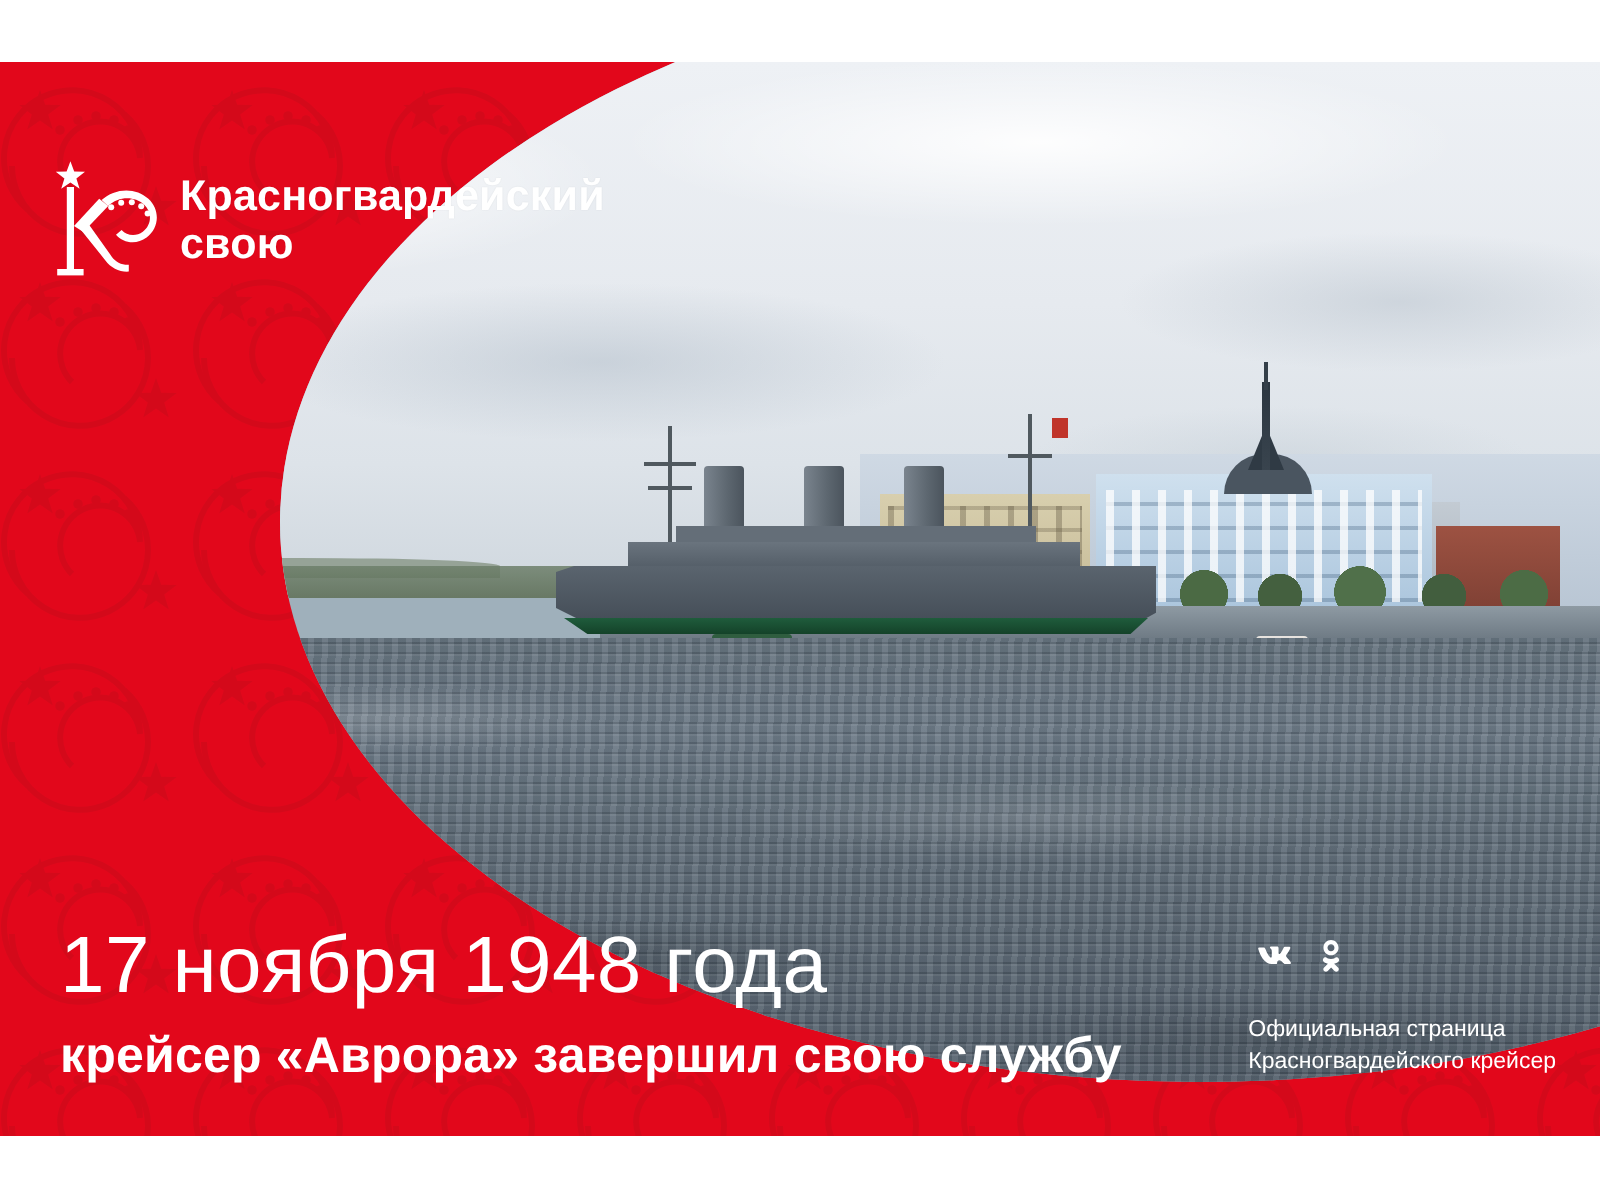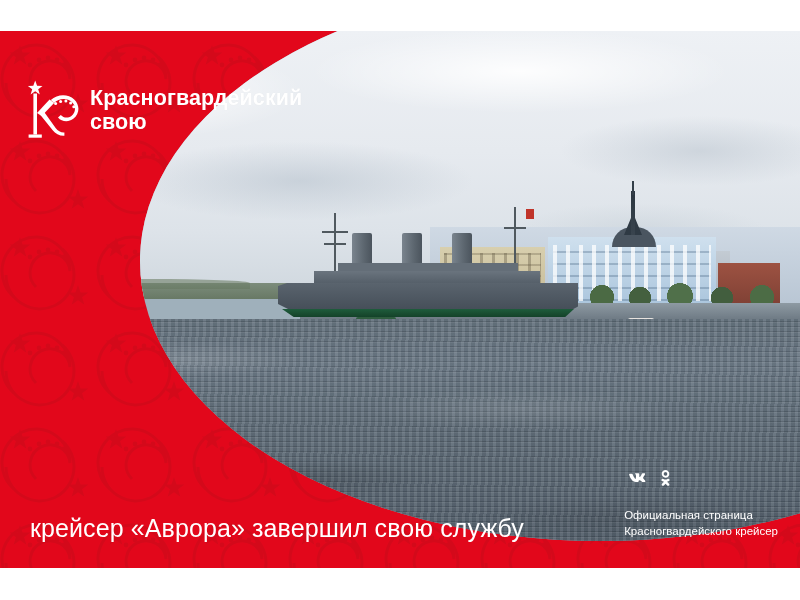--- a/index.html
+++ b/index.html
@@ -219,21 +219,21 @@
   .headline-block{
     position:absolute;left:30px;bottom:26px;z-index:6;
   }
   .headline{
     color:#ffffff;font-size:40px;line-height:1;
     font-weight:normal;letter-spacing:.2px;white-space:nowrap;
     margin:0 0 12px 0;
   }
   .subhead{
     color:#ffffff;font-size:25px;line-height:1.1;
-    font-weight:normal;letter-spacing:.1px;white-space:nowrap;margin:0;
+    font-weight:bold;letter-spacing:.1px;white-space:nowrap;margin:0;
   }
 
   
   .social{
     position:absolute;right:22px;bottom:28px;z-index:6;
     text-align:left;
   }
   .social-icons{display:flex;align-items:center;gap:9px;margin-bottom:7px;}
   .vk-icon{width:26px;height:16px;}
   .ok-icon{width:13px;height:17px;}
@@ -341,20 +341,21 @@
         <circle cx="51.8" cy="27.8" r="1.5"></circle>
       </g>
     </svg>
     <div class="logo-text">
       <div>Красногвардейский</div>
       <div>свою</div>
     </div>
   </div>
 
   <div class="headline-block">
+    <div class="headline">17 ноября 1948 года</div>
     <div class="subhead">крейсер «Аврора» завершил свою службу</div>
   </div>
 
   <div class="social">
     <div class="social-icons">
       <svg class="vk-icon" viewBox="0 0 40 24">
         <path fill="#ffffff" d="M21.7 18.2c.5 0 .7-.3.7-.8 0-1.5.7-2.1 1.7-2.1.7 0 1.6.5 2.8 1.8 1 1.1 1.4 1.1 2.2 1.1h2.9c.8 0 1.2-.3 1-1.1-.2-.7-1.3-2-2.6-3.4-.8-.9-1.3-1.5-1.1-2.1.2-.5 2.9-4.2 3.2-5.6.2-.8-.1-1.2-.9-1.2h-2.9c-.8 0-1.1.3-1.4 1-.6 1.6-2.4 4.7-3.2 4.7-.4 0-.6-.4-.6-1.2V6.1c0-1-.3-1.4-1.1-1.4h-4.6c-.6 0-.9.4-.9.8 0 .9 1.4.6 1.4 2.8v3.6c0 1.1-.2 1.3-.6 1.3-1 0-3.1-3.3-4.3-6.6-.3-.8-.6-1.2-1.5-1.2H8.9c-.9 0-1.2.4-1 1.2 1.2 4.4 4.6 11.6 10.4 11.6z"></path>
       </svg>
       <svg class="ok-icon" viewBox="0 0 20 26">
         <g fill="#ffffff">

